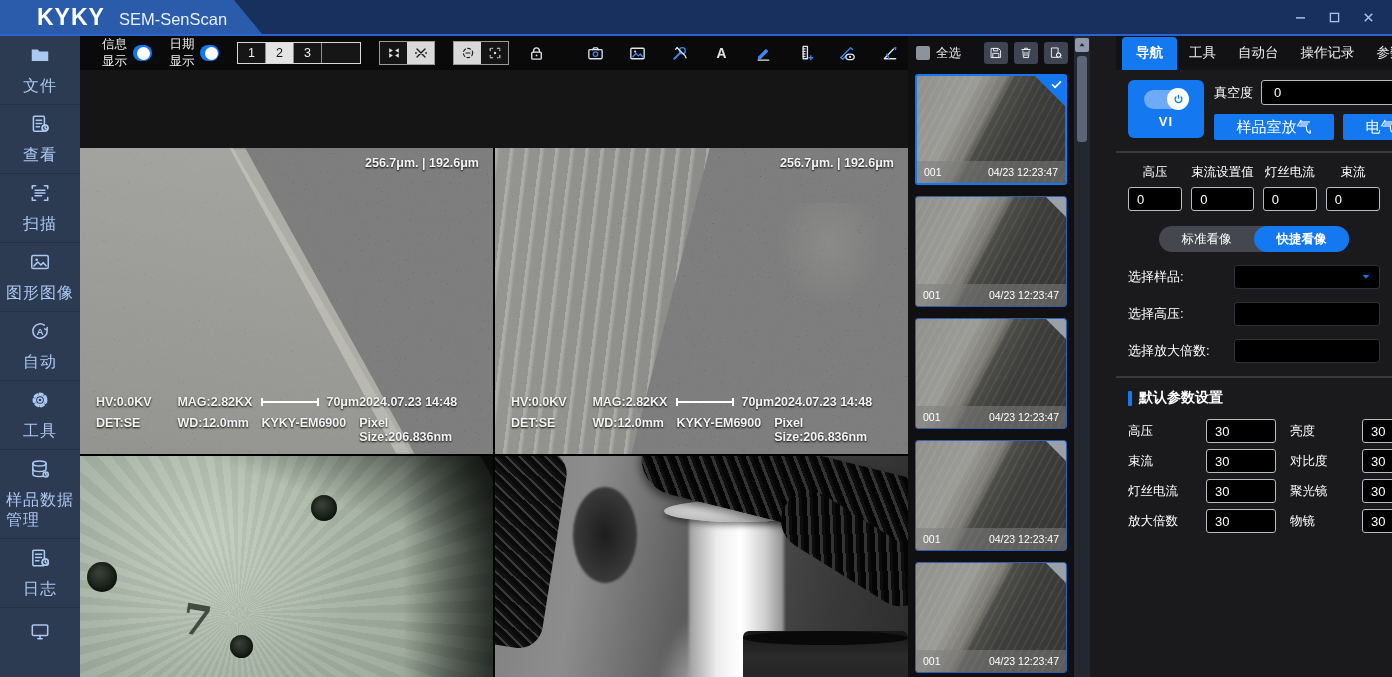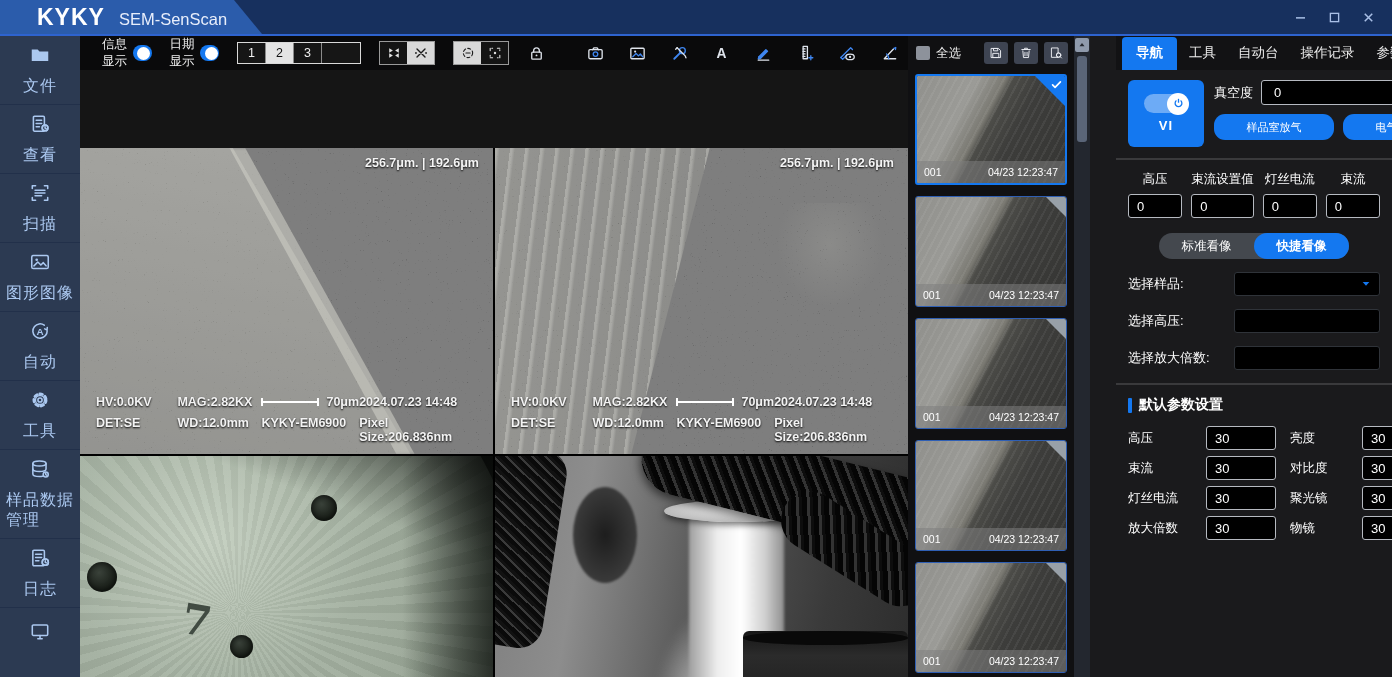--- a/index.html
+++ b/index.html
@@ -153,34 +153,34 @@
   .vs-thumb { width:10px; height:86px; margin-top:4px; background:#5a6578; border-radius:3px; }
 
   
   .rpanel { width:302px; flex:none; background:#1a1a1c; display:flex; flex-direction:column;padding-left:26px; }
   .tabbar { height:34px; background:#121214; display:flex; align-items:flex-end; gap:2px; padding:0 6px; flex:none; }
   .rtab { padding:7px 10px 8px; font-size:13.5px; color:#ededed; border-radius:4px 4px 0 0; white-space:nowrap; }
   .rtab.active { background:#1478f0; color:#fff; font-weight:700; padding:7px 14px 8px; }
   .rbody { flex:1; padding:10px 12px; overflow:hidden; }
 
   .vacrow { display:flex; gap:10px; }
-  .vi-tile { width:76px; height:67px; background:#1478f0; border-radius:6px; display:flex; flex-direction:column;
+  .vi-tile { width:76px; height:58px; background:#1478f0; border-radius:6px; display:flex; flex-direction:column;
     align-items:center; justify-content:center; gap:5px; flex:none; }
   .vi-switch { width:44px; height:19px; border-radius:10px; background:rgba(255,255,255,.38); position:relative; }
   .vi-knob { position:absolute; right:-1px; top:-1.5px; width:22px; height:22px; border-radius:50%; background:#fff;
     display:flex; align-items:center; justify-content:center; color:#1478f0; }
   .vi-knob svg { width:13px; height:13px; }
   .vi-label { color:#fff; font-size:13px; font-weight:700; letter-spacing:1px; }
   .vac-right { flex:1; display:flex; flex-direction:column; gap:9px; }
   .vac-line { display:flex; align-items:center; gap:8px; }
   .flabel { color:#fff; font-size:13px; white-space:nowrap; }
   .vinput { flex:1; height:25px; background:#000; border:1px solid #b6bac1; border-radius:3px; color:#fff;
     font-size:13px; padding:0 12px; font-family:inherit; min-width:0; }
   .ventrow { display:flex; gap:9px; }
-  .blue-btn { flex:1; height:26px; background:#1478f0; color:#fff; border:none; border-radius:11px; font-size:11px;
+  .blue-btn { flex:1; height:26px; background:#1478f0; color:#fff; border:none; border-radius:2px; font-size:15px;
     font-family:inherit; }
 
   .hsep { height:2px; background:#3a3a3c; margin:11px -12px; }
   .readouts { display:grid; grid-template-columns:repeat(4,1fr); gap:9px; }
   .readout { display:flex; flex-direction:column; align-items:center; gap:6px; }
   .readout .flabel { font-size:12.5px; }
   .rinput { width:100%; height:24px; background:#000; border:1px solid #b6bac1; border-radius:3px; color:#fff;
     font-size:13px; padding:0 8px; font-family:inherit; }
 
   .seg2 { margin:15px auto 13px; width:190px; height:26px; background:#44484e; border-radius:13px; display:flex; }

